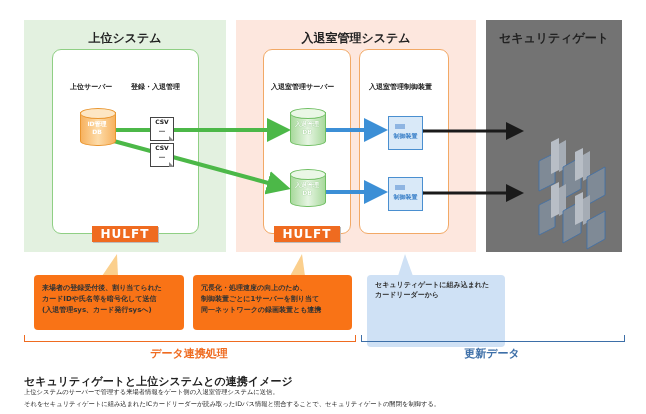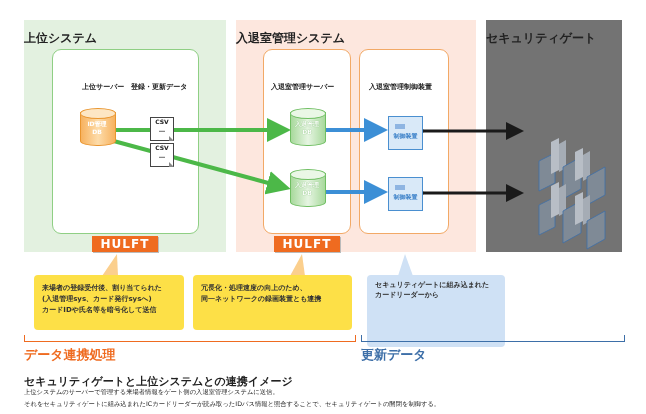--- a/index.html
+++ b/index.html
@@ -3,21 +3,21 @@
 <meta charset="utf-8">
 <style>
   html, body { margin: 0; padding: 0; background: #ffffff; }
   body { width: 646px; height: 414px; position: relative; overflow: hidden;
          font-family: "DejaVu Sans", sans-serif; color: #222; }
   .abs { position: absolute; }
   .panel { position: absolute; }
   .panel-green { left: 24px; top: 20px; width: 202px; height: 232px; background: #e3f1e0; }
   .panel-pink  { left: 236px; top: 20px; width: 240px; height: 232px; background: #fde7de; }
   .panel-blue  { left: 486px; top: 20px; width: 136px; height: 232px; background: #737373; }
-  .panel-title { position: absolute; left: 0; right: 0; top: 10px; text-align: left;
+  .panel-title { position: absolute; left: 0; right: 0; top: 10px; text-align: center;
                  font-size: 12px; font-weight: bold; color: #222; }
   .inner { position: absolute; background: #fff; border-radius: 9px; }
   .inner-green { left: 52px; top: 49px; width: 145px; height: 183px; border: 1px solid #8fcf84; }
   .inner-pink1 { left: 263px; top: 49px; width: 86px; height: 183px; border: 1px solid #f2a966; }
   .inner-pink2 { left: 359px; top: 49px; width: 88px; height: 183px; border: 1px solid #f2a966; }
   .col-label { position: absolute; font-size: 7px; font-weight: bold; color: #222; white-space: nowrap; }
   .db { position: absolute; width: 34px; height: 40px; }
   .db .body { position: absolute; left: 0; top: 4px; width: 34px; height: 32px; border-radius: 0 0 17px 17px / 0 0 5px 5px; }
   .db .top { position: absolute; left: 0; top: 0; width: 34px; height: 9px; border-radius: 50%; }
   .db .lbl { position: absolute; left: 0; right: 0; top: 12px; text-align: center; font-size: 6px; line-height: 8px; font-weight: bold; }
@@ -29,25 +29,25 @@
   .db-green .lbl { color: #fff; text-shadow: 0 0 1px #5aaa4c; }
   .csv { position: absolute; width: 22px; height: 22px; background: #fff; border: 1px solid #444;
          font-size: 6px; line-height: 8px; text-align: center; font-weight: bold; color: #222; }
   .csv .fold { position: absolute; right: -1px; bottom: -1px; width: 0; height: 0;
                border-left: 5px solid #888; border-top: 5px solid transparent; }
   .ctrl { position: absolute; width: 33px; height: 32px; background: #d9e9f8; border: 1px solid #4a8fd0; }
   .ctrl .mini { position: absolute; left: 6px; top: 7px; width: 10px; height: 5px; background: #8fb5e2; }
   .ctrl .lbl { position: absolute; left: 0; right: 0; top: 15px; text-align: center; font-size: 6px; font-weight: bold; color: #3d82c9; }
   .hulft { position: absolute; width: 66px; height: 16px; background: #ef6b20;
            color: #fff; font-weight: bold; font-size: 12px; line-height: 16px; text-align: center;
-           letter-spacing: 1px; box-shadow: 1px 1px 0 #bbb; margin-top: 10px; }
+           letter-spacing: 1px; box-shadow: 1px 1px 0 #bbb; }
   .bubble { position: absolute; border-radius: 4px; font-size: 7px; line-height: 11px; font-weight: bold; color: #333; padding: 8px 8px; box-sizing: border-box; }
-  .bubble-orange { background: #fde047; }
+  .bubble-orange { background: #f97316; }
   .bubble-blue { background: #cfe1f5; }
-  .section-label { position: absolute; font-size: 13px; font-weight: bold; }
+  .section-label { position: absolute; font-size: 11px; font-weight: bold; text-align: center; }
   .bracket { position: absolute; height: 6px; border-left: 1px solid; border-right: 1px solid; border-bottom: 1px solid; }
   .caption-title { position: absolute; left: 24px; top: 374px; font-size: 11px; font-weight: bold; color: #222; }
   .caption-line { position: absolute; left: 24px; font-size: 6.3px; color: #222; white-space: nowrap; }
   svg.arrows { position: absolute; left: 0; top: 0; }
 </style>
 </head>
 <body>
 
 <div class="panel panel-green">
   <div class="panel-title">上位システム</div>
@@ -56,22 +56,22 @@
   <div class="panel-title">入退室管理システム</div>
 </div>
 <div class="panel panel-blue">
   <div class="panel-title">セキュリティゲート</div>
 </div>
 
 <div class="inner inner-green"></div>
 <div class="inner inner-pink1"></div>
 <div class="inner inner-pink2"></div>
 
-<div class="col-label" style="left:82px; top:82px;">上位サーバー</div>
-<div class="col-label" style="left:131px; top:82px;">登録・更新データ</div>
+<div class="col-label" style="left:70px; top:82px;">上位サーバー</div>
+<div class="col-label" style="left:131px; top:82px;">登録・入退管理</div>
 <div class="col-label" style="left:271px; top:82px;">入退室管理サーバー</div>
 <div class="col-label" style="left:369px; top:82px;">入退室管理制御装置</div>
 
 <svg class="arrows" width="646" height="414">
   <defs>
     <marker id="mg" markerWidth="6" markerHeight="6" refX="4" refY="3" orient="auto">
         <path d="M0,0 L6,3 L0,6 z" fill="#4cb848"></path>
       </marker>
     <marker id="mb" markerWidth="6" markerHeight="6" refX="4" refY="3" orient="auto">
         <path d="M0,0 L6,3 L0,6 z" fill="#3c8fd6"></path>
@@ -149,25 +149,26 @@
 <div class="hulft" style="left:92px; top:226px;">HULFT</div>
 <div class="hulft" style="left:274px; top:226px;">HULFT</div>
 
 <svg class="abs" style="left:0; top:250px;" width="646" height="30">
   <polygon points="102,26 118,26 117,4" fill="#fbcf8d"></polygon>
   <polygon points="290,26 305,26 302,4" fill="#fbcf8d"></polygon>
   <polygon points="398,26 413,26 405,4" fill="#cfe1f5"></polygon>
 </svg>
 <div class="bubble bubble-orange" style="left:34px; top:275px; width:150px; height:55px;">
   <div>来場者の登録受付後、割り当てられた</div>
+  <div>カードIDや氏名等を暗号化して送信</div>
   <div>(入退管理sys、カード発行sysへ)</div>
-  <div>カードIDや氏名等を暗号化して送信</div>
 </div>
 <div class="bubble bubble-orange" style="left:193px; top:275px; width:159px; height:55px;">
   <div>冗長化・処理速度の向上のため、</div>
+  <div>制御装置ごとに1サーバーを割り当て</div>
   <div>同一ネットワークの録画装置とも連携</div>
 </div>
 <div class="bubble bubble-blue" style="left:367px; top:275px; width:138px; height:72px; padding:5px 8px; line-height:10px;">
   <div>セキュリティゲートに組み込まれた</div>
   <div>カードリーダーから</div>
 </div>
 
 <div class="bracket" style="left:24px; top:335px; width:330px; border-color:#ef6b20;"></div>
 <div class="section-label" style="left:24px; top:346px; width:330px; color:#ef6b20;">データ連携処理</div>
 <div class="bracket" style="left:361px; top:335px; width:262px; border-color:#3d6fa8;"></div>

